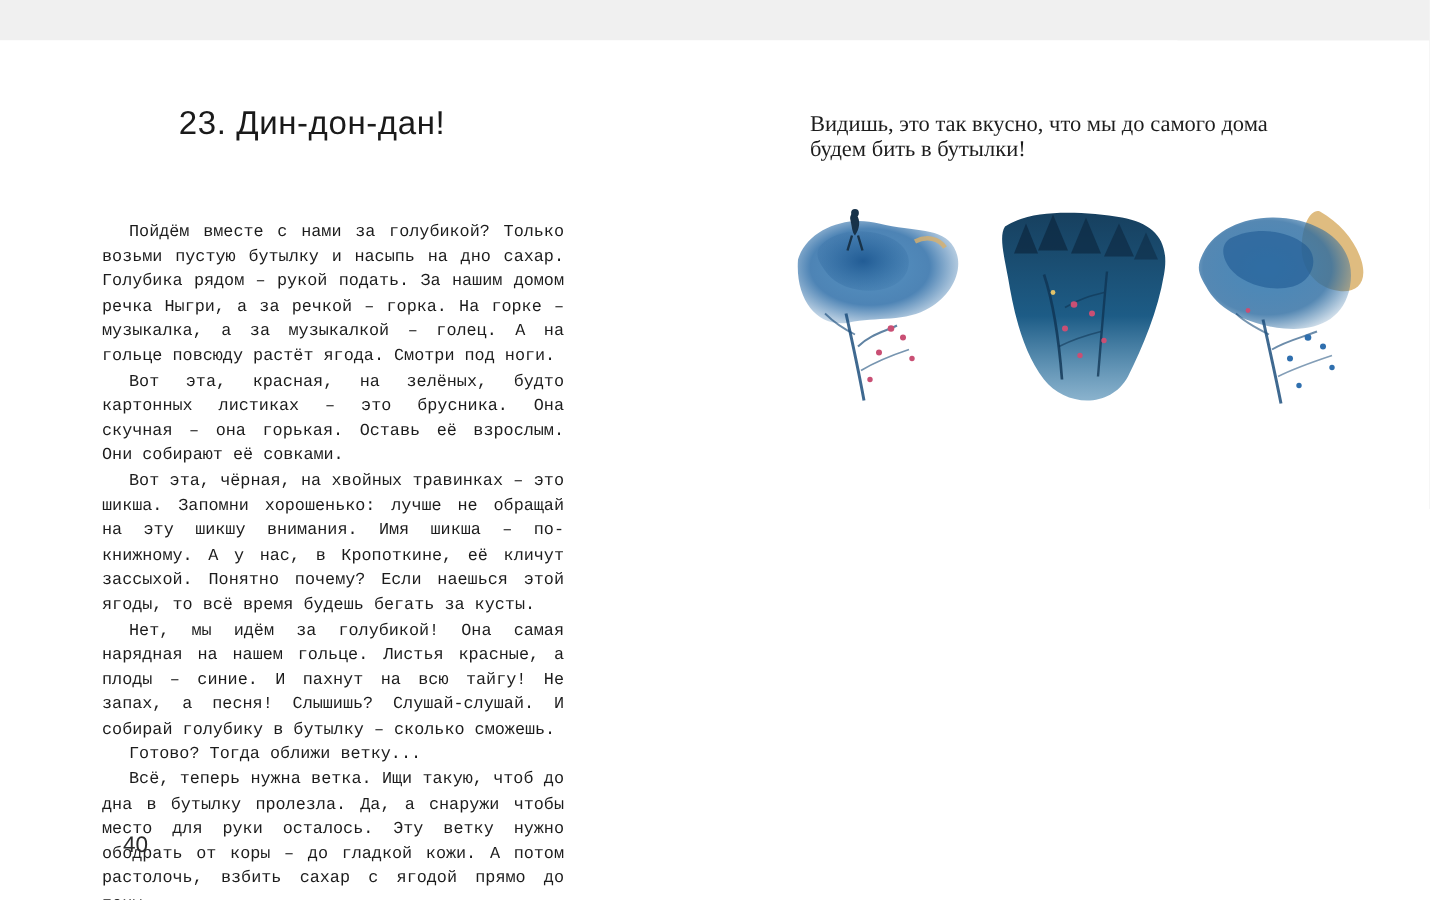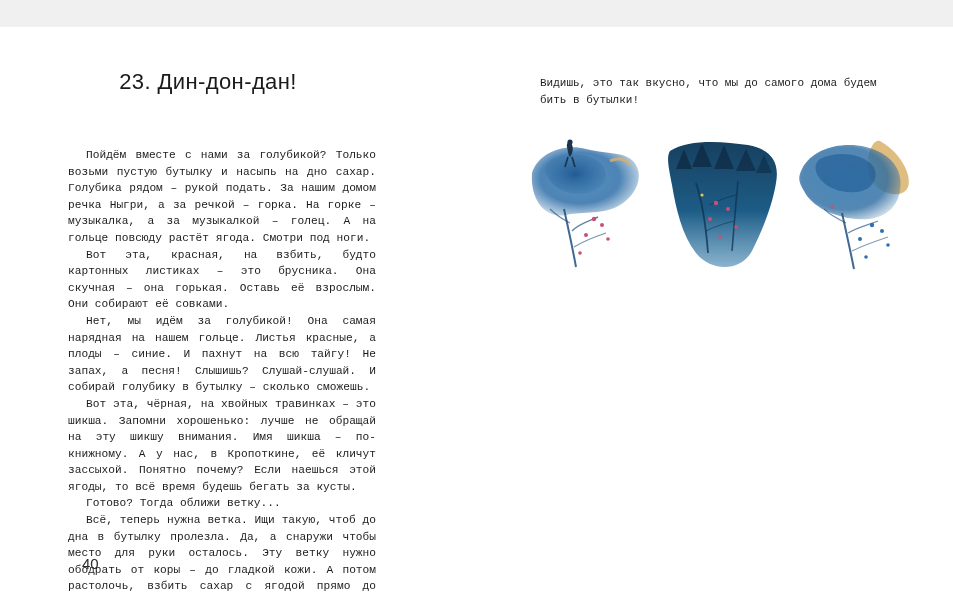--- a/index.html
+++ b/index.html
@@ -73,24 +73,24 @@
     top: 0;
     width: 477px;
     height: 600px;
     background: #ffffff;
   }
   .caption-text {
     position: absolute;
     left: 64px;
     top: 48px;
     width: 345px;
-    font-size: 11px;
+    font-size: 15px;
     line-height: 16.6px;
     color: #1c1c1c;
-    font-family: Liberation Mono, monospace;
+    font-family: Liberation Serif, serif;
   }
   .illustration-row {
     position: absolute;
     left: 48px;
     top: 108px;
     width: 400px;
     height: 150px;
   }
   .illu {
     position: absolute;
@@ -106,23 +106,23 @@
 </head>
 <body>
 
 <div class="page-spread">
 
   <div class="left-page">
     <div class="chapter-title">23. Дин-дон-дан!</div>
 
     <div class="body-text">
       <p>Пойдём вместе с нами за голубикой? Только возьми пустую бутылку и насыпь на дно сахар. Голубика рядом – рукой подать. За нашим домом речка Ныгри, а за речкой – горка. На горке – музыкалка, а за музыкалкой – голец. А на гольце повсюду растёт ягода. Смотри под ноги.</p>
-      <p>Вот эта, красная, на взбить, будто картонных листиках – это брусника. Она скучная – она горькая. Оставь её взрослым. Они собирают её совками.</p>
+      <p>Вот эта, красная, на зелёных, будто картонных листиках – это брусника. Она скучная – она горькая. Оставь её взрослым. Они собирают её совками.</p>
+      <p>Вот эта, чёрная, на хвойных травинках – это шикша. Запомни хорошенько: лучше не обращай на эту шикшу внимания. Имя шикша – по-книжному. А у нас, в Кропоткине, её кличут зассыхой. Понятно почему? Если наешься этой ягоды, то всё время будешь бегать за кусты.</p>
       <p>Нет, мы идём за голубикой! Она самая нарядная на нашем гольце. Листья красные, а плоды – синие. И пахнут на всю тайгу! Не запах, а песня! Слышишь? Слушай-слушай. И собирай голубику в бутылку – сколько сможешь.</p>
-      <p>Вот эта, чёрная, на хвойных травинках – это шикша. Запомни хорошенько: лучше не обращай на эту шикшу внимания. Имя шикша – по-книжному. А у нас, в Кропоткине, её кличут зассыхой. Понятно почему? Если наешься этой ягоды, то всё время будешь бегать за кусты.</p>
       <p>Готово? Тогда оближи ветку...</p>
       <p>Всё, теперь нужна ветка. Ищи такую, чтоб до дна в бутылку пролезла. Да, а снаружи чтобы место для руки осталось. Эту ветку нужно ободрать от коры – до гладкой кожи. А потом растолочь, взбить сахар с ягодой прямо до пены.</p>
     </div>
 
     <div class="page-number">40</div>
   </div>
 
   <div class="right-page">
     <div class="caption-text">Видишь, это так вкусно, что мы до самого дома будем бить в бутылки!</div>
 

